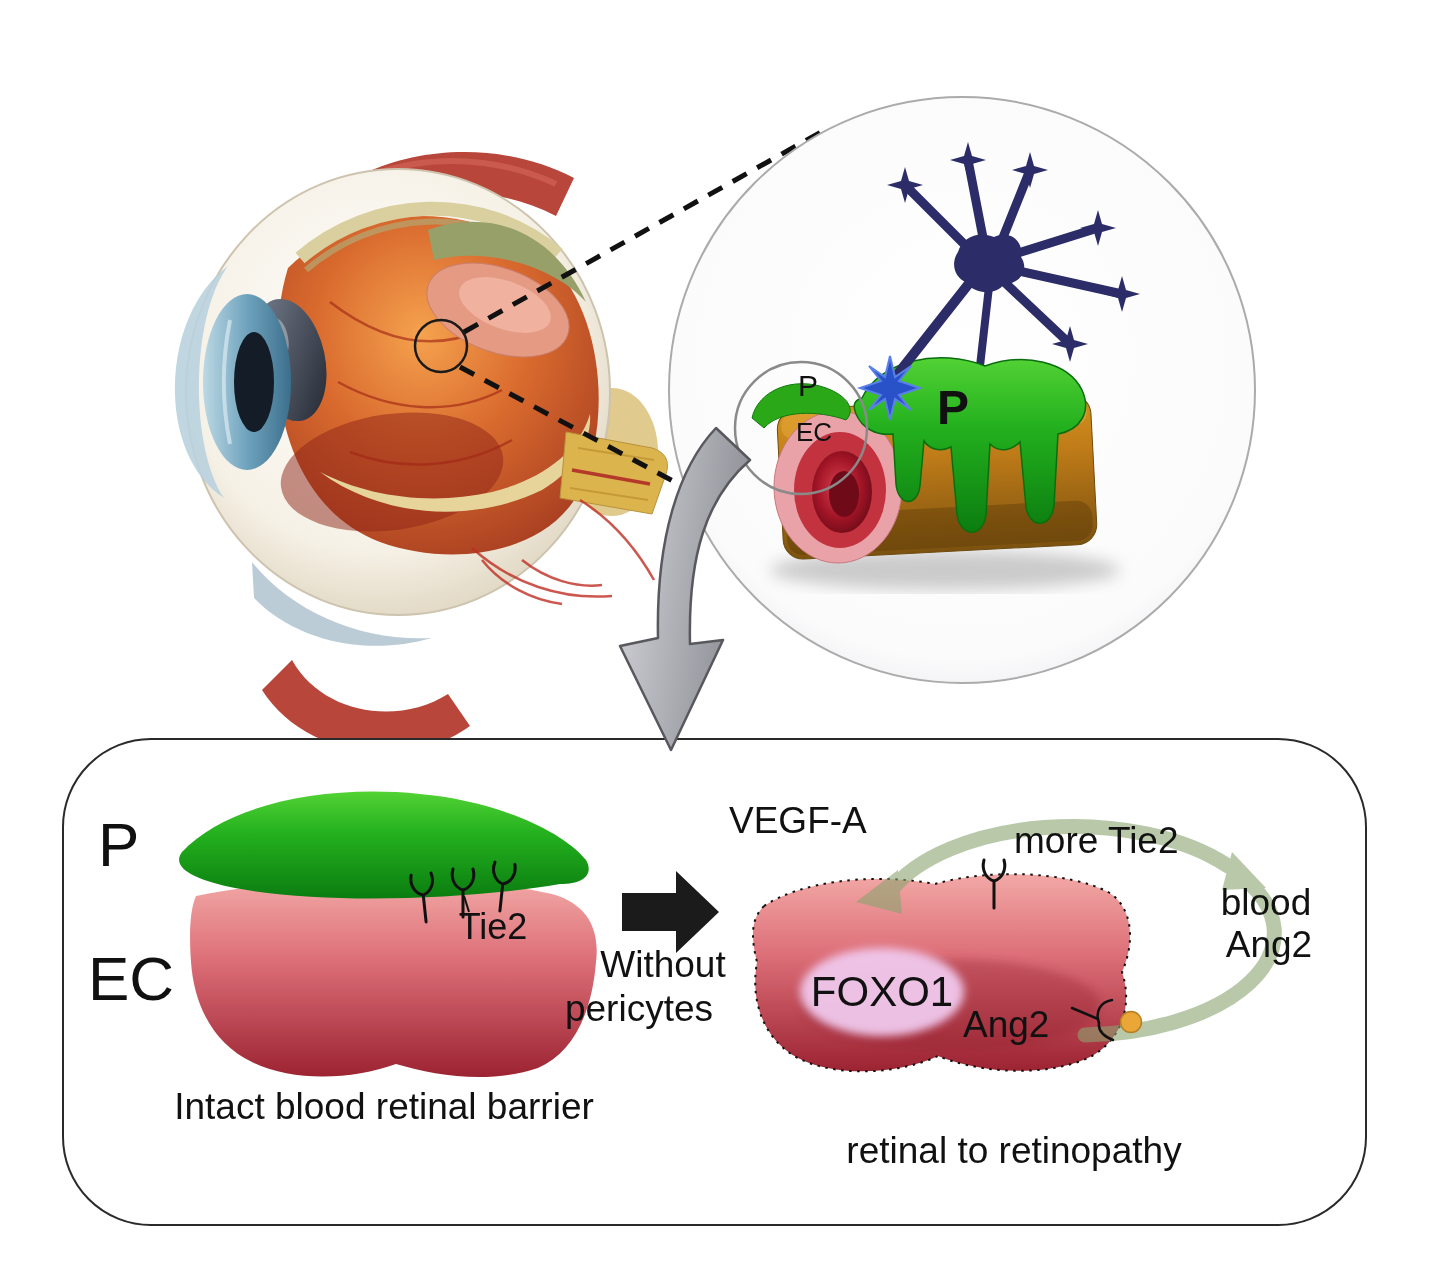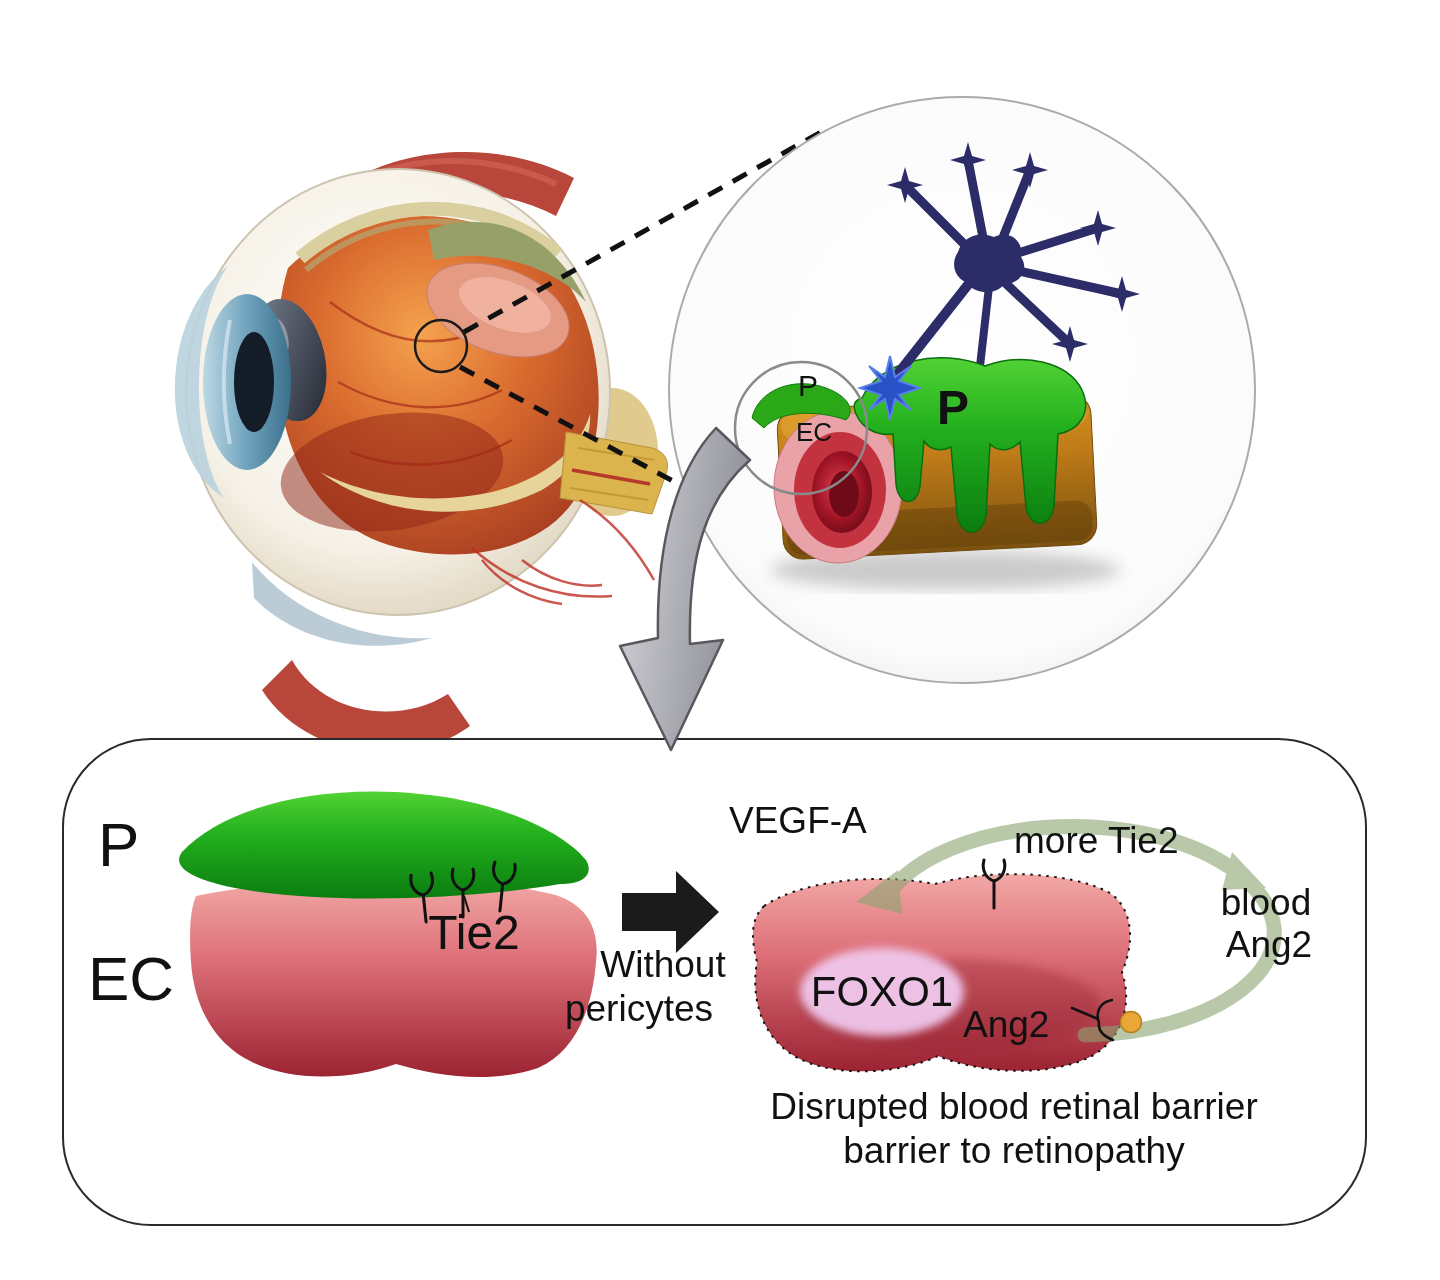--- a/index.html
+++ b/index.html
@@ -188,26 +188,26 @@
 
   <path d="M 716,428 C 678,468 656,540 658,638 L 620,646 L 671,750 L 723,640 L 690,644 C 688,556 706,498 750,460 Z" fill="url(#gArrow)" stroke="#58585e" stroke-width="2.5" stroke-linejoin="round"></path>
 </svg>
 
   <div class="lbl cc" style="left:808px;top:386px;font-size:30px">P</div>
   <div class="lbl cc" style="left:814px;top:433px;font-size:26px">EC</div>
   <div class="lbl cc" style="left:953px;top:408px;font-size:48px;font-weight:600">P</div>
 
   <div class="lbl" style="left:98px;top:812px;font-size:62px;font-weight:500">P</div>
   <div class="lbl" style="left:88px;top:946px;font-size:62px;font-weight:500">EC</div>
-  <div class="lbl c" style="left:474px;top:908px;font-size:48px">Tie2</div>
+  <div class="lbl c" style="left:493px;top:908px;font-size:36px">Tie2</div>
+  <div class="lbl c" style="left:384px;top:1088px;font-size:37px">Intact blood retinal barrier</div>
 
   <div class="lbl c" style="left:663px;top:946px;font-size:37px">Without</div>
   <div class="lbl c" style="left:639px;top:990px;font-size:37px">pericytes</div>
 
   <div class="lbl" style="left:729px;top:802px;font-size:37px">VEGF-A</div>
   <div class="lbl" style="left:1014px;top:822px;font-size:37px">more Tie2</div>
   <div class="lbl c" style="left:1266px;top:884px;font-size:37px">blood</div>
   <div class="lbl c" style="left:1269px;top:926px;font-size:37px">Ang2</div>
   <div class="lbl cc" style="left:882px;top:992px;font-size:42px">FOXO1</div>
   <div class="lbl" style="left:963px;top:1006px;font-size:37px">Ang2</div>
-  <div class="lbl c" style="left:1014px;top:1088px;font-size:37px">Disrupted blood retinal barrier</div>
-  <div class="lbl c" style="left:1014px;top:1132px;font-size:37px">barrier to retinopathy</div>
+  <div class="lbl c" style="left:1014px;top:1132px;font-size:37px">retinal to retinopathy</div>
 </div>
 
 </body></html>

